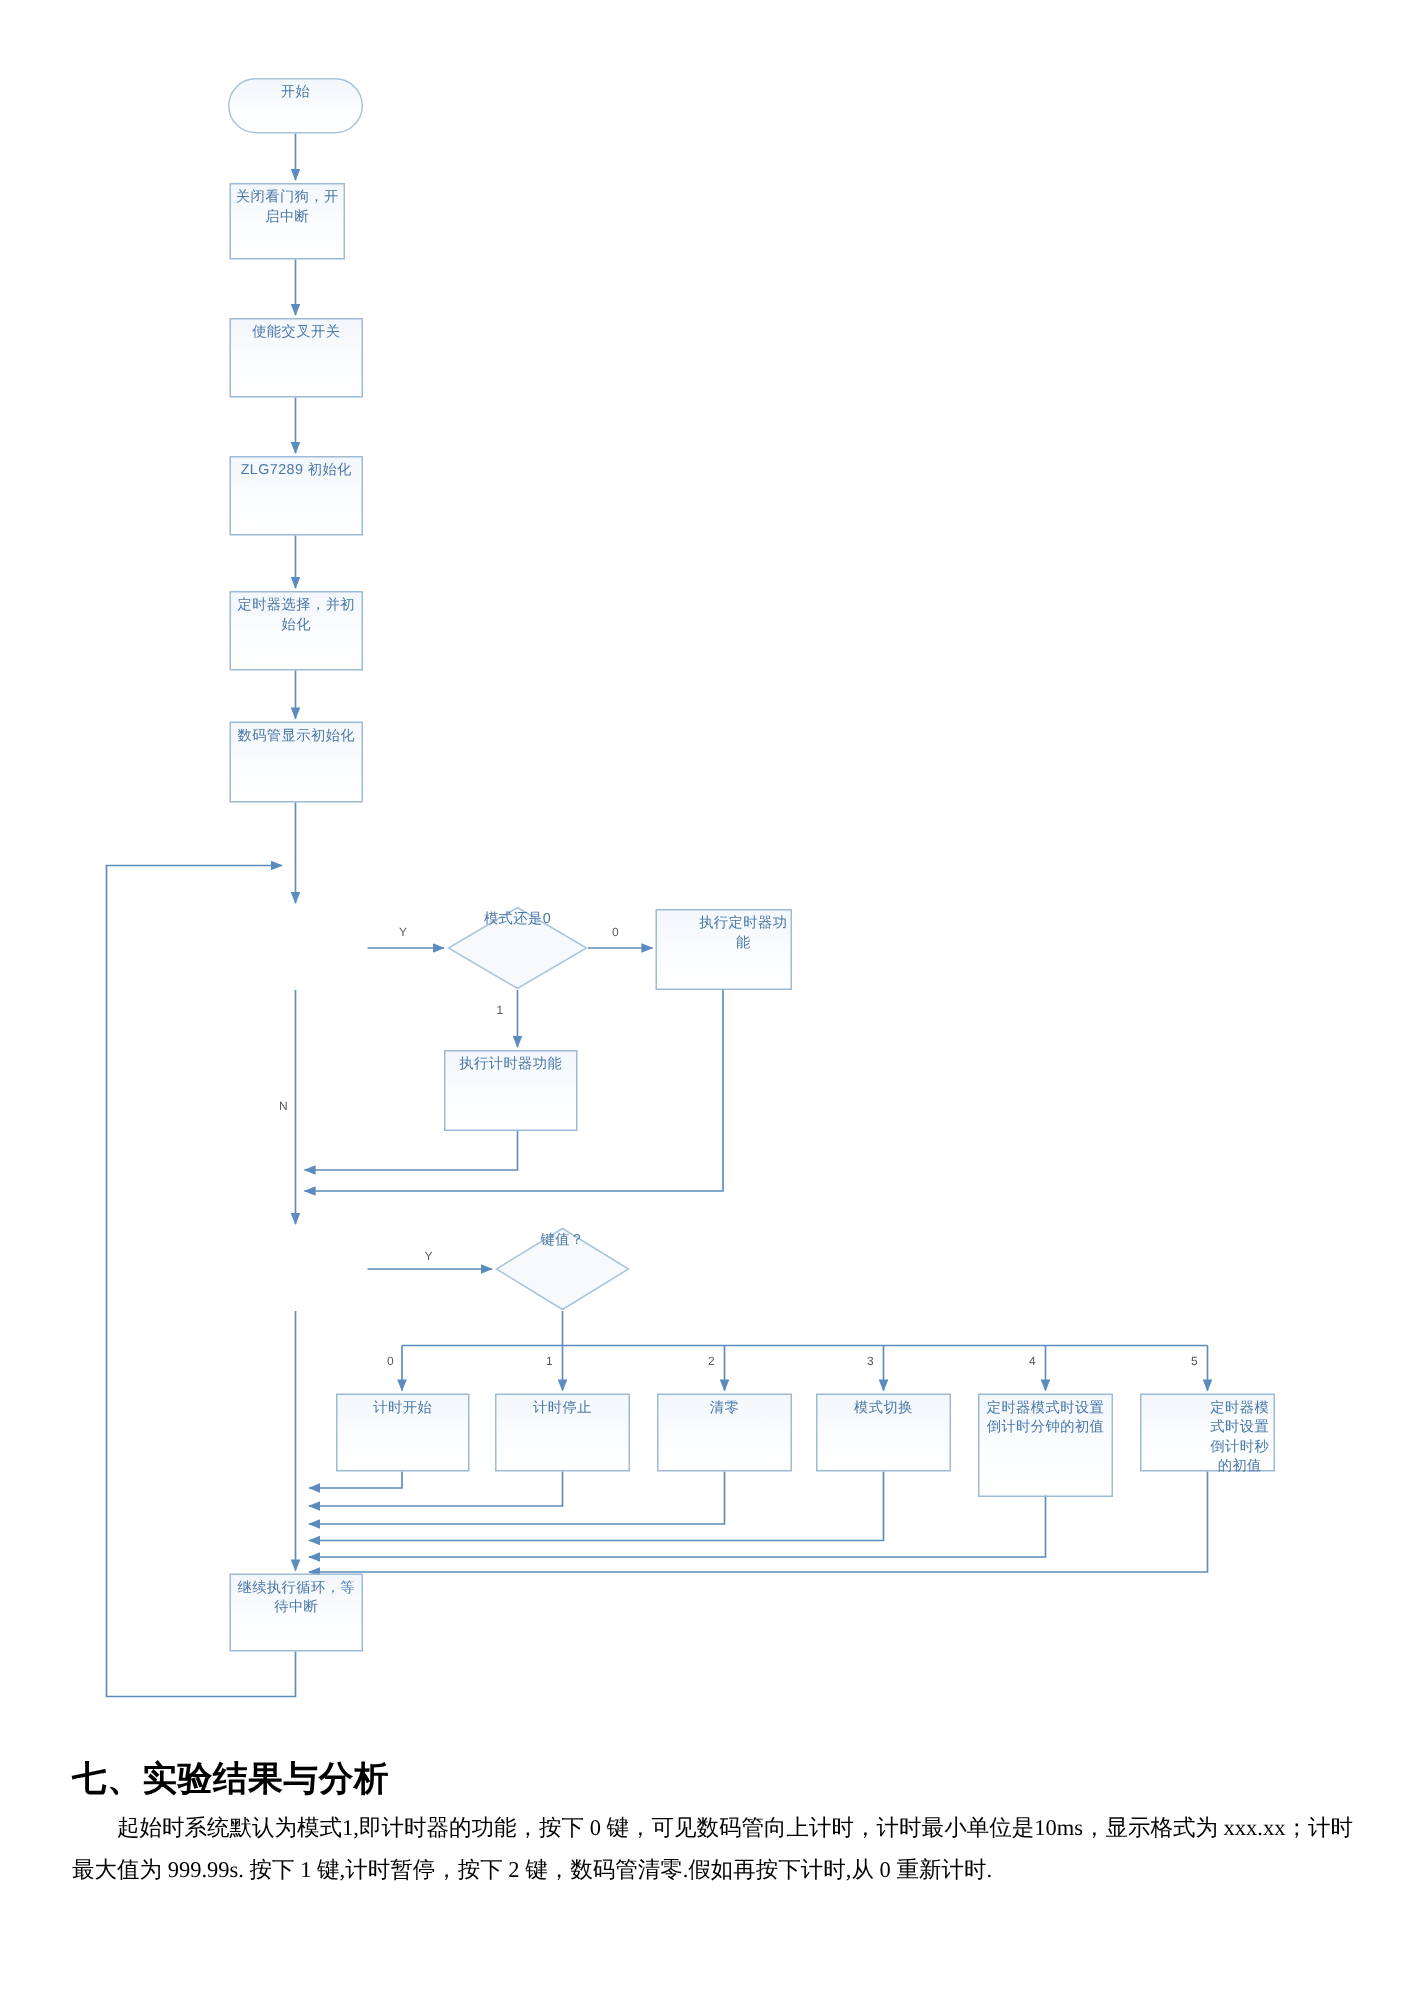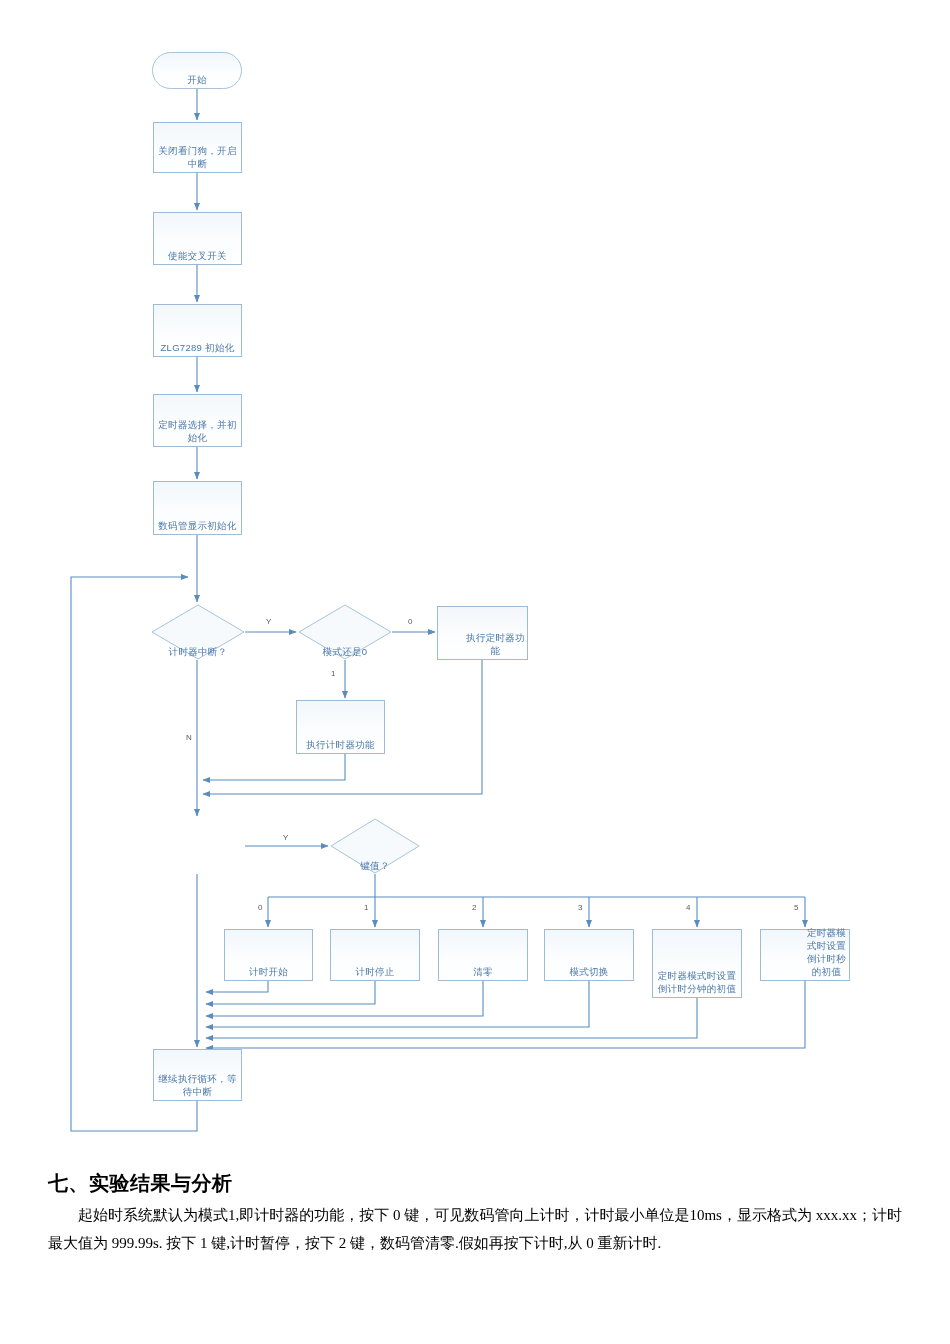--- a/index.html
+++ b/index.html
@@ -9,21 +9,21 @@
     position:relative;overflow:hidden;
   }
   #page{position:relative;width:950px;height:1344px;}
 
   
   #flow{position:absolute;left:0;top:0;width:950px;height:1160px;}
   #flow svg{position:absolute;left:0;top:0;}
 
   .node{
     position:absolute;
-    display:flex;align-items:flex-end;justify-content:center;
+    display:flex;align-items:flex-start;justify-content:center;
     text-align:center;
     color:#4a77a8;
     font-size:9.5px;
     line-height:13px;
     letter-spacing:.3px;
     box-sizing:border-box;
     padding:2px;
   }
   .proc{
     background:linear-gradient(180deg,#f3f7fb 0%,#fbfdfe 55%,#ffffff 100%);
@@ -41,21 +41,21 @@
   .edgelabel{
     position:absolute;color:#5a5a5a;font-size:8px;
     font-family:"Liberation Sans",sans-serif;
   }
 
   
   #prose{position:absolute;left:0;top:1170px;width:950px;}
   .h-sec{
     margin:0 0 4px 48px;
     font-family:"Liberation Serif","DejaVu Serif",serif;
-    font-weight:bold;font-size:20px;color:#000;letter-spacing:.5px;
+    font-weight:bold;font-size:23px;color:#000;letter-spacing:.5px;
   }
   .para{
     margin:0 48px 0 48px;
     font-family:"Liberation Serif","DejaVu Serif",serif;
     font-size:15px;line-height:28px;color:#000;
     text-indent:30px;text-align:justify;
   }
 </style>
 </head>
 <body>
@@ -114,46 +114,40 @@
         <path d="M589,981 L589,1027 L206,1027" marker-end="url(#ah)"></path>
         <path d="M697,981 L697,1038 L206,1038" marker-end="url(#ah)"></path>
         <path d="M805,981 L805,1048 L206,1048" marker-end="url(#ah)"></path>
       </g>
     </svg>
 
     <div class="node term" style="left:152px;top:52px;width:90px;height:37px;">
       <span>开始</span>
     </div>
 
-    <div class="node proc" style="left:153px;top:122px;width:89px;height:51px;">
+    <div class="node proc" style="left:153px;top:122px;width:77px;height:51px;">
       <span>关闭看门狗，开启中断</span>
     </div>
 
     <div class="node proc" style="left:153px;top:212px;width:89px;height:53px;">
       <span>使能交叉开关</span>
     </div>
 
     <div class="node proc" style="left:153px;top:304px;width:89px;height:53px;">
       <span>ZLG7289 初始化</span>
     </div>
 
     <div class="node proc" style="left:153px;top:394px;width:89px;height:53px;">
       <span>定时器选择，并初始化</span>
     </div>
 
     <div class="node proc" style="left:153px;top:481px;width:89px;height:54px;">
       <span>数码管显示初始化</span>
     </div>
 
-    <div class="node diamond" style="left:151px;top:604px;width:94px;height:56px;">
-      <svg width="94" height="56">
-        <polygon points="47,1 93,28 47,55 1,28" fill="#f6fafd" stroke="#a9c3da" stroke-width="1"></polygon>
-      </svg>
-      <span class="dtxt">计时器中断？</span>
-    </div>
 
     <div class="node diamond" style="left:298px;top:604px;width:94px;height:56px;">
       <svg width="94" height="56">
         <polygon points="47,1 93,28 47,55 1,28" fill="#f6fafd" stroke="#a9c3da" stroke-width="1"></polygon>
       </svg>
       <span class="dtxt">模式还是0</span>
     </div>
 
     <div class="node proc" style="left:437px;top:606px;width:91px;height:54px;padding-left:28px;">
       <span>执行定时器功能</span>

